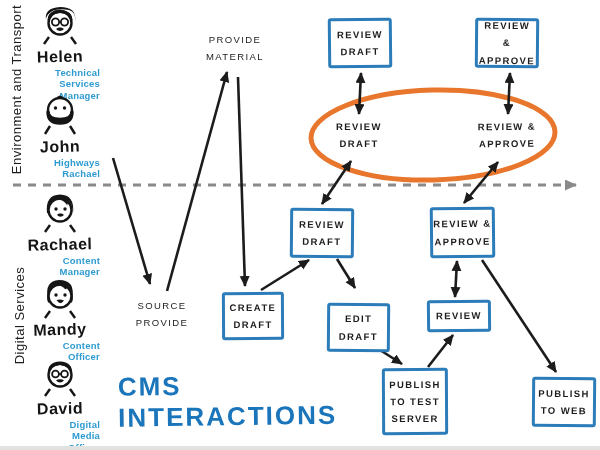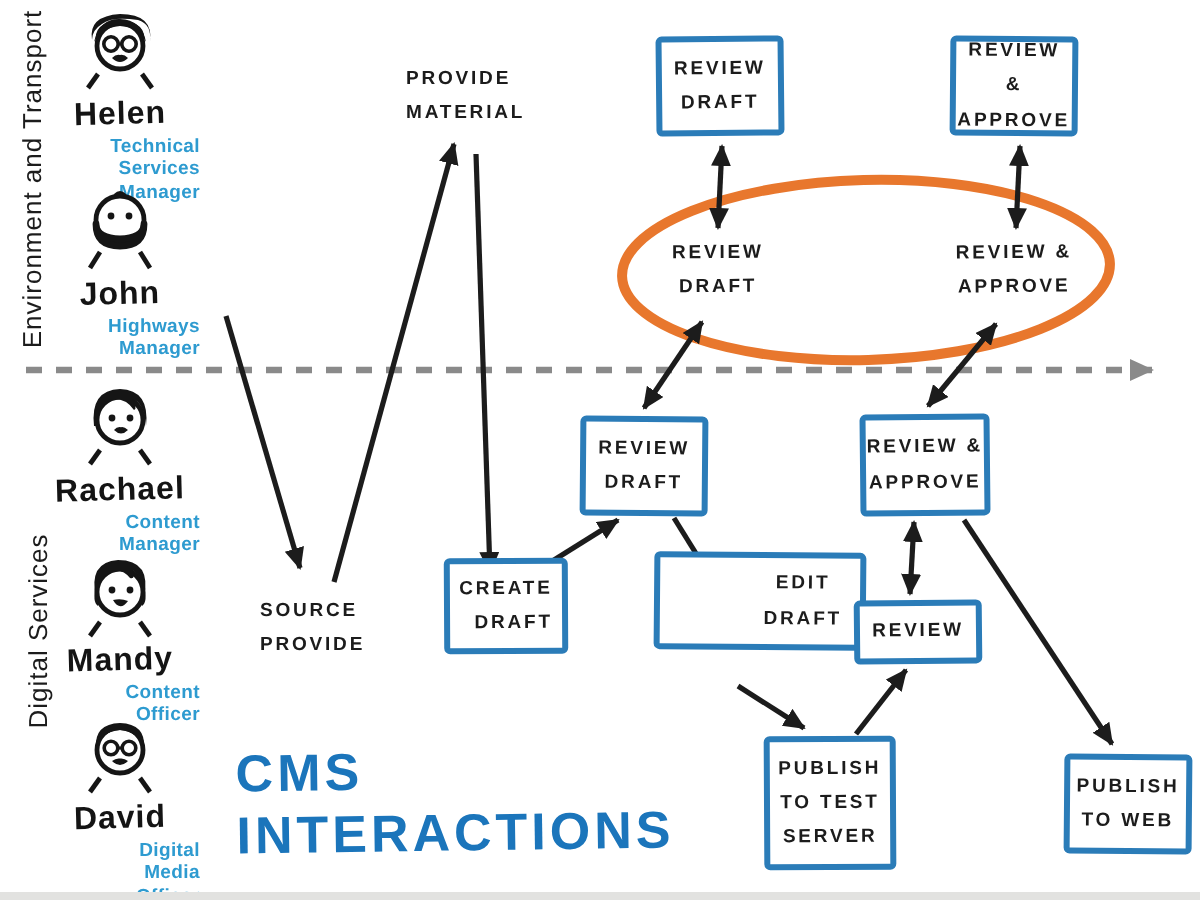--- a/index.html
+++ b/index.html
@@ -8,22 +8,22 @@
   .bottom-edge{position:absolute;left:0;bottom:0;width:600px;height:4px;background:#e2e2e0;}
   svg.layer{position:absolute;left:0;top:0;}
 
   
   .node{position:absolute;display:flex;align-items:center;justify-content:center;
         text-align:center;white-space:pre-line;color:#1c1c1c;
         font-size:9.5px;font-weight:700;letter-spacing:1.4px;line-height:1.8;}
   .box{background:#fff;border:3px solid var(--box-blue,#2b7cb8);border-radius:3px;}
   .r1{transform:rotate(-.6deg);} .r2{transform:rotate(.5deg);} .r3{transform:rotate(-.3deg);}
 
-  .floating{position:absolute;white-space:pre-line;color:#1c1c1c;
-        font-size:9.5px;font-weight:700;letter-spacing:1.4px;line-height:1.75;}
+  .floating{position:absolute;text-align:center;white-space:pre-line;color:#1c1c1c;
+        font-size:9.5px;font-weight:400;letter-spacing:1.4px;line-height:1.75;}
 
   .cms-title{position:absolute;left:118px;top:370px;width:252px;color:var(--title-blue,#1b75bb);
         font-size:26px;font-weight:700;letter-spacing:2px;transform:rotate(-.8deg);
         font-family:"Liberation Sans",sans-serif;}
 
   
   .person{position:absolute;width:80px;text-align:center;}
   .person .pname{font-size:16px;font-weight:700;color:#141414;letter-spacing:.5px;
         transform:rotate(-1.5deg);margin-top:-2px;}
   .person .prole{font-size:9.5px;font-weight:700;color:var(--role-blue,#2e9bd0);
@@ -95,21 +95,21 @@
       <path d="M21 5 Q24 2 27 5 Q26 7 24 7 Q22 7 21 5 z" fill="#151515"></path>
       <circle cx="19.5" cy="16" r="1.7" fill="#151515"></circle>
       <circle cx="28.5" cy="16" r="1.7" fill="#151515"></circle>
       <path d="M12 20 Q12 31 24 31 Q36 31 36 20 Q36 27 24 27.5 Q12 27 12 20 z" fill="#151515" stroke="#151515" stroke-width="3.4" stroke-linejoin="round"></path>
       <path d="M20 23 Q24 25.5 28 23 Q26 21.5 24 21.8 Q22 21.5 20 23 z" fill="#fff" stroke="#fff" stroke-width="1"></path>
       <line x1="9" y1="42" x2="14" y2="34" stroke="#151515" stroke-width="2.4"></line>
       <line x1="39" y1="42" x2="34" y2="34" stroke="#151515" stroke-width="2.4"></line>
     </svg>
     <div class="pname">John</div>
     <div class="prole">Highways
-Manager</div>
+Rachael</div>
   </div>
 
   <div class="person" style="left:20px;top:190px;">
     <svg width="48" height="44" viewBox="0 0 48 44">
       <circle cx="24" cy="20" r="11.5" fill="#fff" stroke="#151515" stroke-width="2.4"></circle>
       <path d="M11 23 Q9 5 24 4.5 Q39 5 37 23 Q36 11 30 9.5 Q33 14 31 15 Q26 8 18 10 Q13 13 12 23 z" fill="#151515"></path>
       <circle cx="20" cy="19" r="1.7" fill="#151515"></circle>
       <circle cx="29" cy="19" r="1.7" fill="#151515"></circle>
       <path d="M21 25 Q24.5 28.5 28 25 Q26 23.2 24.5 23.6 Q22.5 23.2 21 25 z" fill="#151515"></path>
       <line x1="9" y1="42" x2="14" y2="35" stroke="#151515" stroke-width="2.4"></line>
@@ -159,23 +159,23 @@
   <div class="node box r2" style="left:475px;top:18px;width:58px;height:44px;">REVIEW &amp;
 APPROVE</div>
   <div class="node r3" style="left:329px;top:119px;width:60px;height:32px;">REVIEW
 DRAFT</div>
   <div class="node r1" style="left:476px;top:119px;width:62px;height:32px;">REVIEW &amp;
 APPROVE</div>
   <div class="node box r2" style="left:290px;top:208px;width:58px;height:44px;">REVIEW
 DRAFT</div>
   <div class="node box r1" style="left:430px;top:207px;width:59px;height:45px;">REVIEW &amp;
 APPROVE</div>
-  <div class="node box r3" style="left:222px;top:279px;width:56px;height:42px;text-align:right;">CREATE
+  <div class="node box r3" style="left:222px;top:292px;width:56px;height:42px;">CREATE
 DRAFT</div>
-  <div class="node box r2" style="left:327px;top:276px;width:57px;height:43px;padding-left:43px;">EDIT
+  <div class="node box r2" style="left:327px;top:303px;width:57px;height:43px;">EDIT
 DRAFT</div>
   <div class="node box r1" style="left:427px;top:300px;width:58px;height:26px;">REVIEW</div>
   <div class="node box r3" style="left:382px;top:368px;width:60px;height:61px;">PUBLISH
 TO TEST
 SERVER</div>
   <div class="node box r2" style="left:532px;top:377px;width:58px;height:44px;">PUBLISH
 TO WEB</div>
 
   <div class="floating" style="left:203px;top:32px;width:64px;">PROVIDE
 MATERIAL</div>

